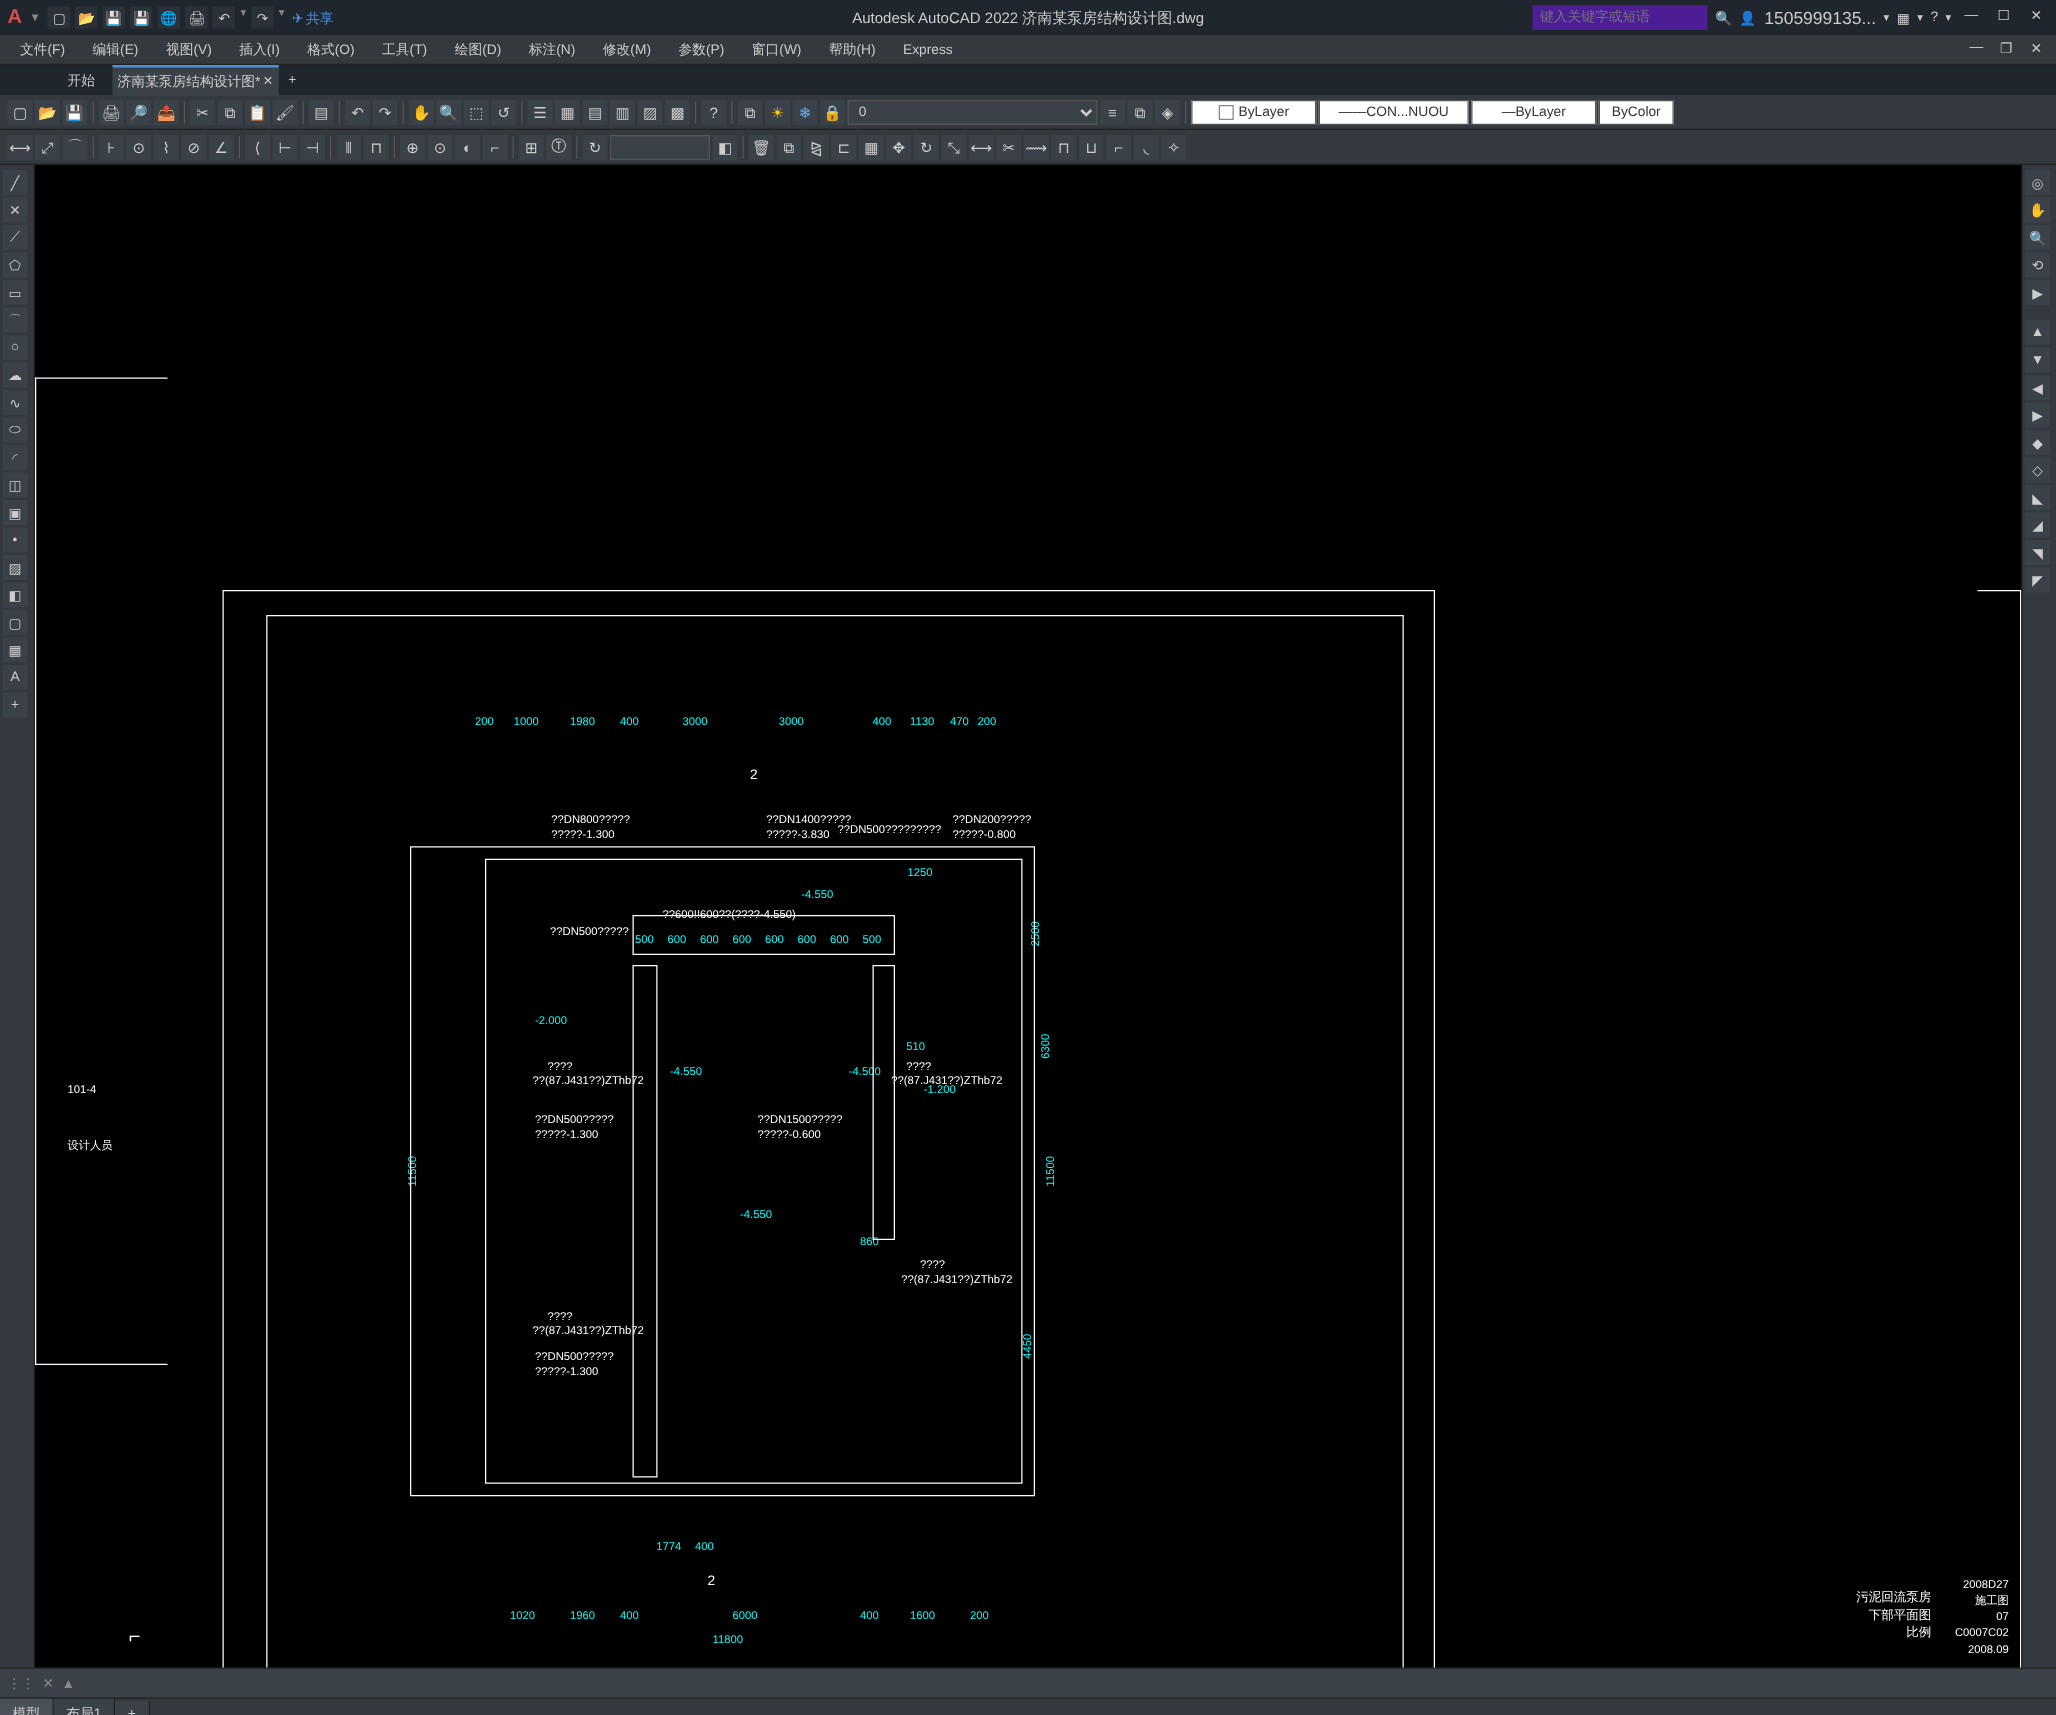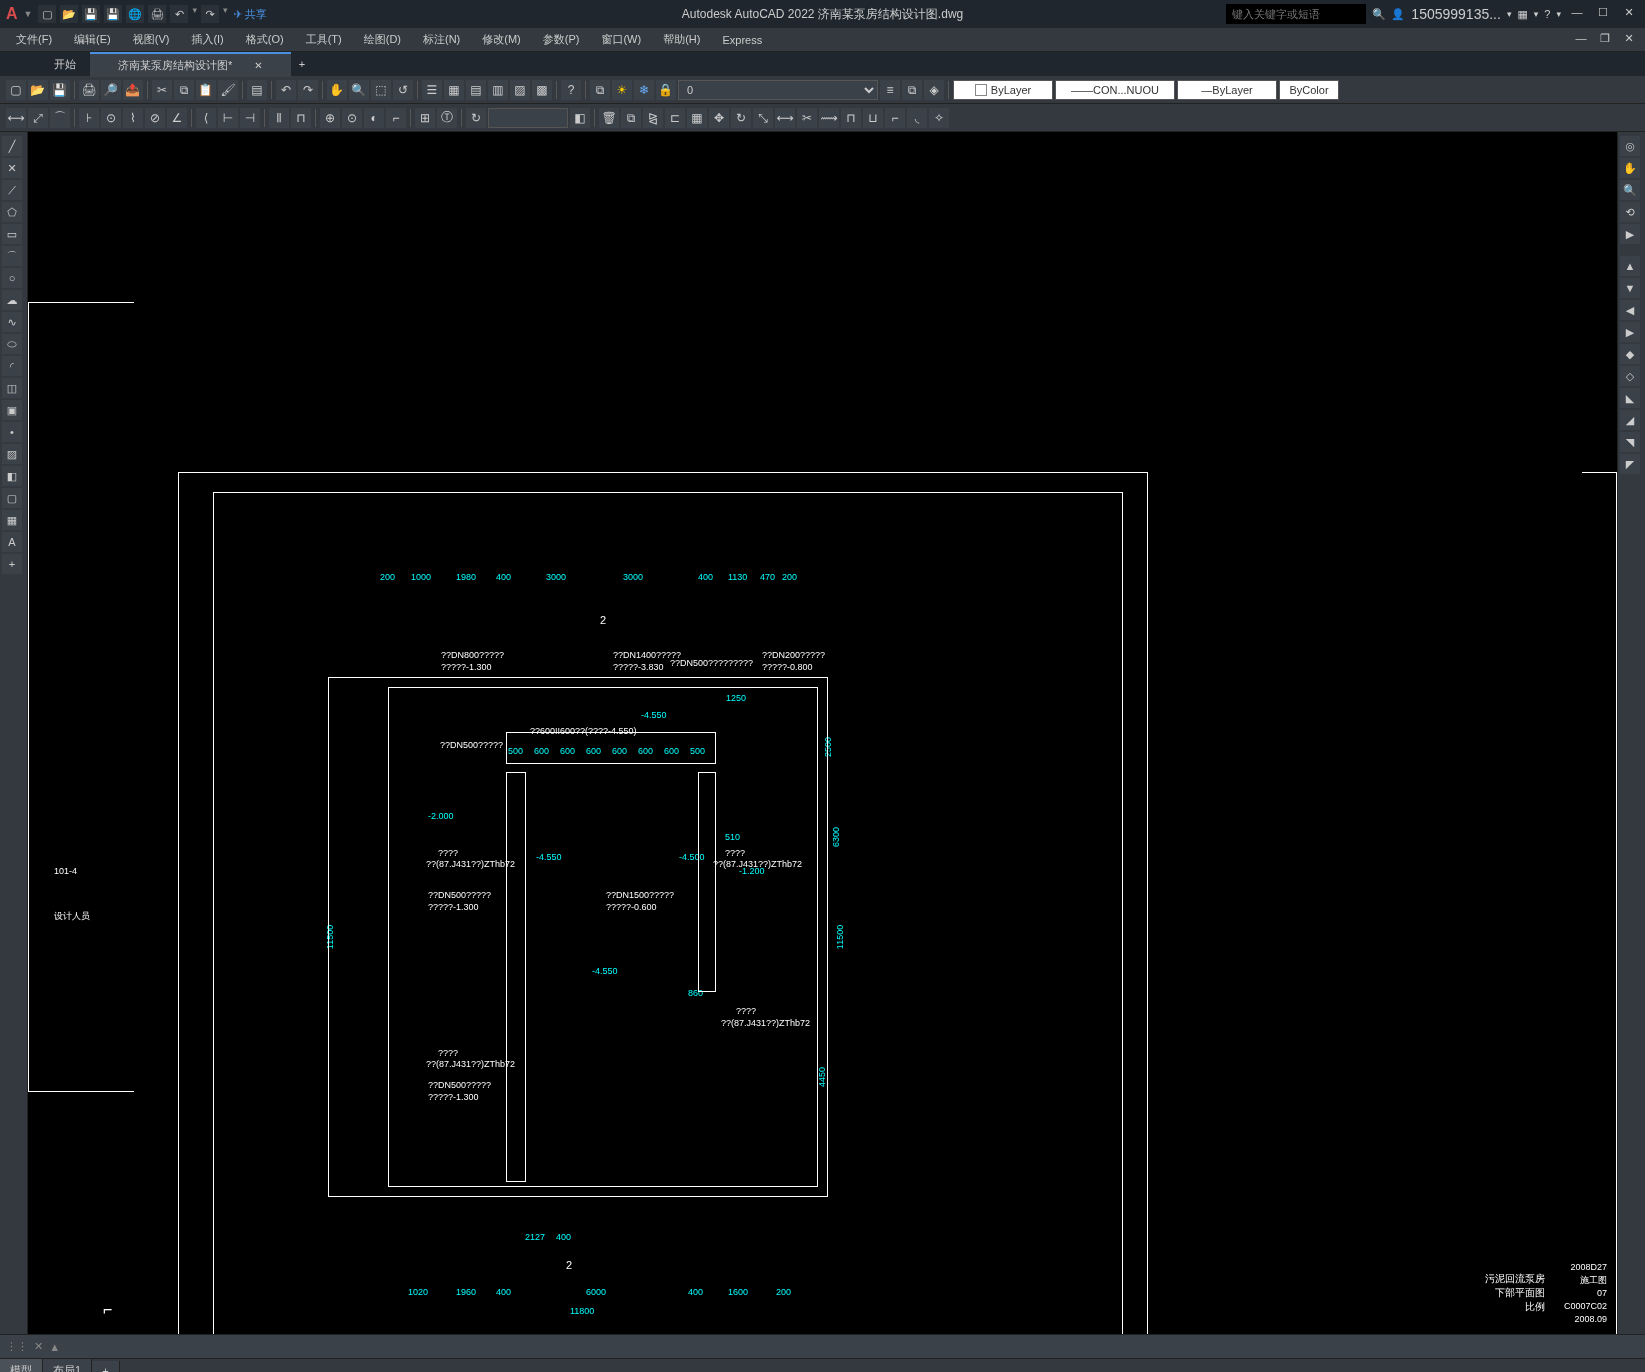--- a/index.html
+++ b/index.html
@@ -5,31 +5,31 @@
     * { margin: 0; padding: 0; box-sizing: border-box; font-family: "Microsoft YaHei", sans-serif; }
     body { background: #33393f; color: #ccc; font-size: 11px; overflow: hidden; width: 1645px; height: 1372px; }
     
     
     .titlebar { height: 28px; background: #1f262e; display: flex; align-items: center; padding: 0 6px; gap: 6px; position: relative; }
     .app-logo { color: #d84c4c; font-weight: bold; font-size: 16px; }
     .qat { display: flex; gap: 4px; }
     .qat-btn { width: 18px; height: 18px; background: #2a3138; display: flex; align-items: center; justify-content: center; cursor: pointer; color: #ccc; }
     .title-center { position: absolute; left: 50%; transform: translateX(-50%); color: #ccc; font-size: 12px; }
     .title-right { margin-left: auto; display: flex; gap: 6px; align-items: center; }
-    .search-box { background: #000000; border: none; color: #888; padding: 2px 6px; width: 140px; height: 20px; font-size: 11px; }
+    .search-box { background: #4c1d95; border: none; color: #888; padding: 2px 6px; width: 140px; height: 20px; font-size: 11px; }
     .user-info { color: #ccc; font-size: 14px; }
     .win-btn { width: 20px; height: 16px; cursor: pointer; color: #ccc; display: inline-flex; justify-content: center; }
     
     
     .menubar { height: 24px; background: #33393f; display: flex; align-items: center; padding: 0 6px; gap: 2px; border-bottom: 1px solid #222; }
     .menu-item { padding: 3px 10px; cursor: pointer; color: #ccc; }
     
     
     .filetabs { height: 24px; background: #1f262e; display: flex; align-items: center; padding-left: 40px; }
-    .file-tab { padding: 4px 28px; background: #3a4148; color: #ccc; display: flex; gap: 22px; align-items: center; border-top: 2px solid #4a90e2; }
+    .file-tab { padding: 4px 4px; background: #3a4148; color: #ccc; display: flex; gap: 2px; align-items: center; border-top: 2px solid #4a90e2; }
     .tab-close { cursor: pointer; font-size: 10px; }
     .tab-add { padding: 4px 8px; color: #ccc; cursor: pointer; }
     
     
     .toolbar-row { height: 28px; background: #33393f; display: flex; align-items: center; padding: 0 6px; gap: 2px; border-bottom: 1px solid #222; }
     .tool-btn { width: 20px; height: 20px; background: #3a4148; display: flex; align-items: center; justify-content: center; cursor: pointer; color: #ccc; font-size: 12px; }
     .tool-sep { width: 1px; height: 18px; background: #555; margin: 0 2px; }
     .layer-combo { background: #3a4148; border: 1px solid #555; color: #ccc; padding: 2px 4px; height: 20px; width: 200px; font-size: 11px; }
     .prop-combo { background: #fff; border: 1px solid #555; color: #333; padding: 2px 6px; height: 20px; font-size: 11px; display: flex; align-items: center; justify-content: center; }
     .w100 { width: 100px; }
@@ -319,21 +319,21 @@
     <div class="drawing-text drawing-text-cyan" style="left:660px;top:856px">860</div>
 
     <div class="drawing-text" style="left:708px;top:874px">????</div>
     <div class="drawing-text" style="left:693px;top:886px">??(87.J431??)ZThb72</div>
 
     <div class="drawing-text" style="left:410px;top:916px">????</div>
     <div class="drawing-text" style="left:398px;top:927px">??(87.J431??)ZThb72</div>
     <div class="drawing-text" style="left:400px;top:948px">??DN500?????</div>
     <div class="drawing-text" style="left:400px;top:960px">?????-1.300</div>
 
-    <div class="drawing-text drawing-text-cyan" style="left:497px;top:1100px">2127</div>
+    <div class="drawing-text drawing-text-cyan" style="left:497px;top:1100px">1774</div>
     <div class="drawing-text drawing-text-cyan" style="left:528px;top:1100px">400</div>
 
     <div class="drawing-text drawing-text-cyan" style="left:380px;top:1155px">1020</div>
     <div class="drawing-text drawing-text-cyan" style="left:428px;top:1155px">1960</div>
     <div class="drawing-text drawing-text-cyan" style="left:468px;top:1155px">400</div>
     <div class="drawing-text drawing-text-cyan" style="left:558px;top:1155px">6000</div>
     <div class="drawing-text drawing-text-cyan" style="left:660px;top:1155px">400</div>
     <div class="drawing-text drawing-text-cyan" style="left:700px;top:1155px">1600</div>
     <div class="drawing-text drawing-text-cyan" style="left:748px;top:1155px">200</div>
     <div class="drawing-text drawing-text-cyan" style="left:542px;top:1174px">11800</div>

